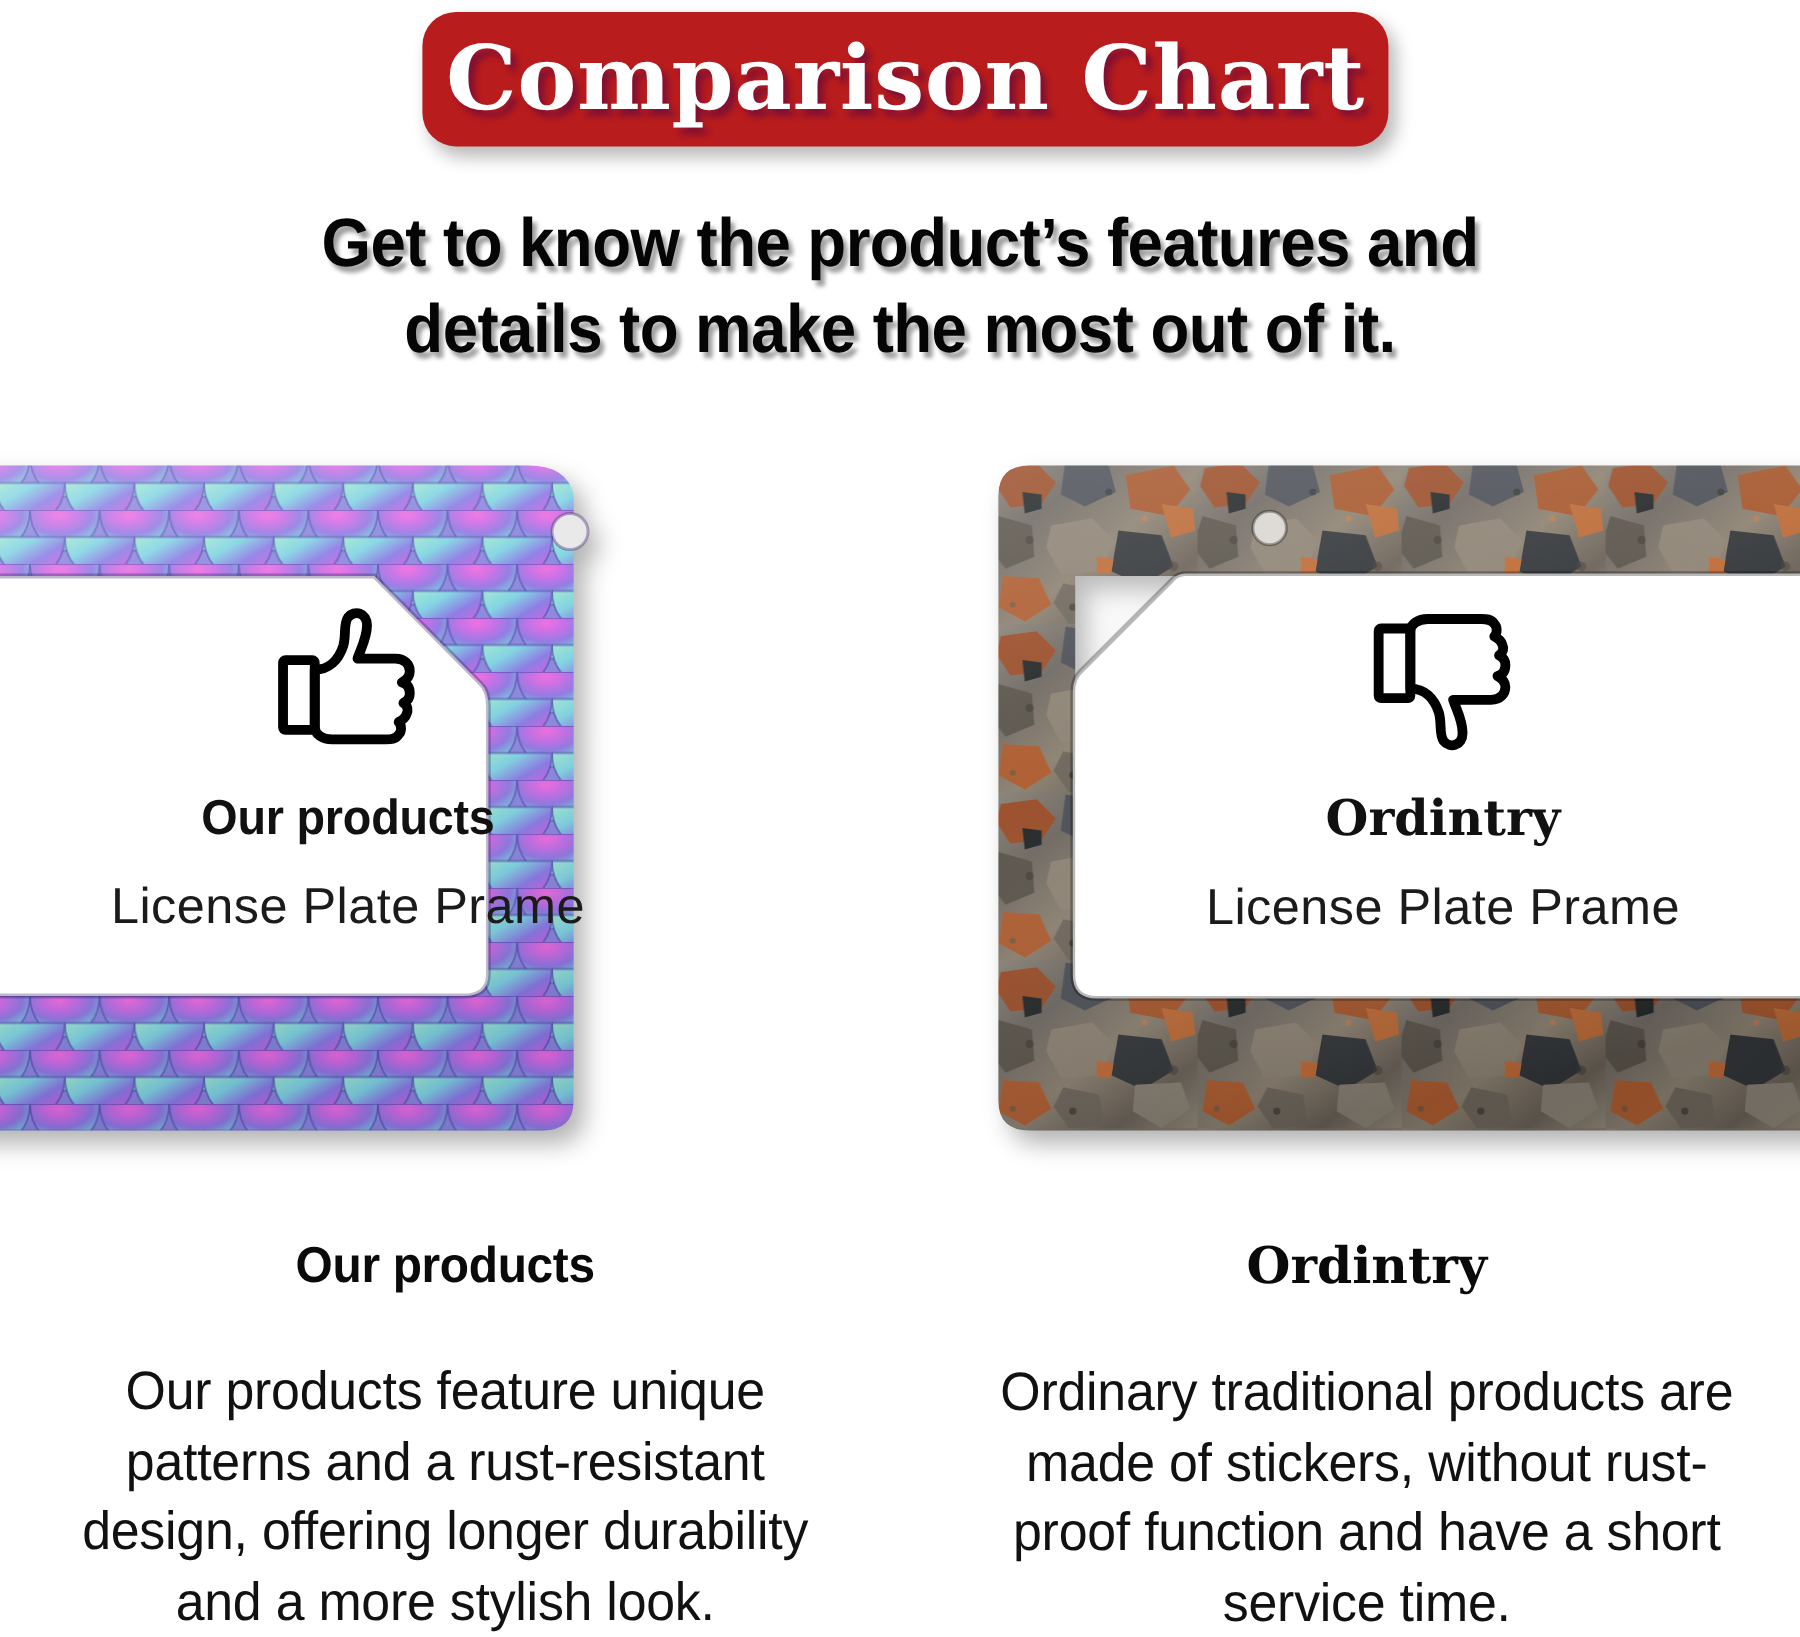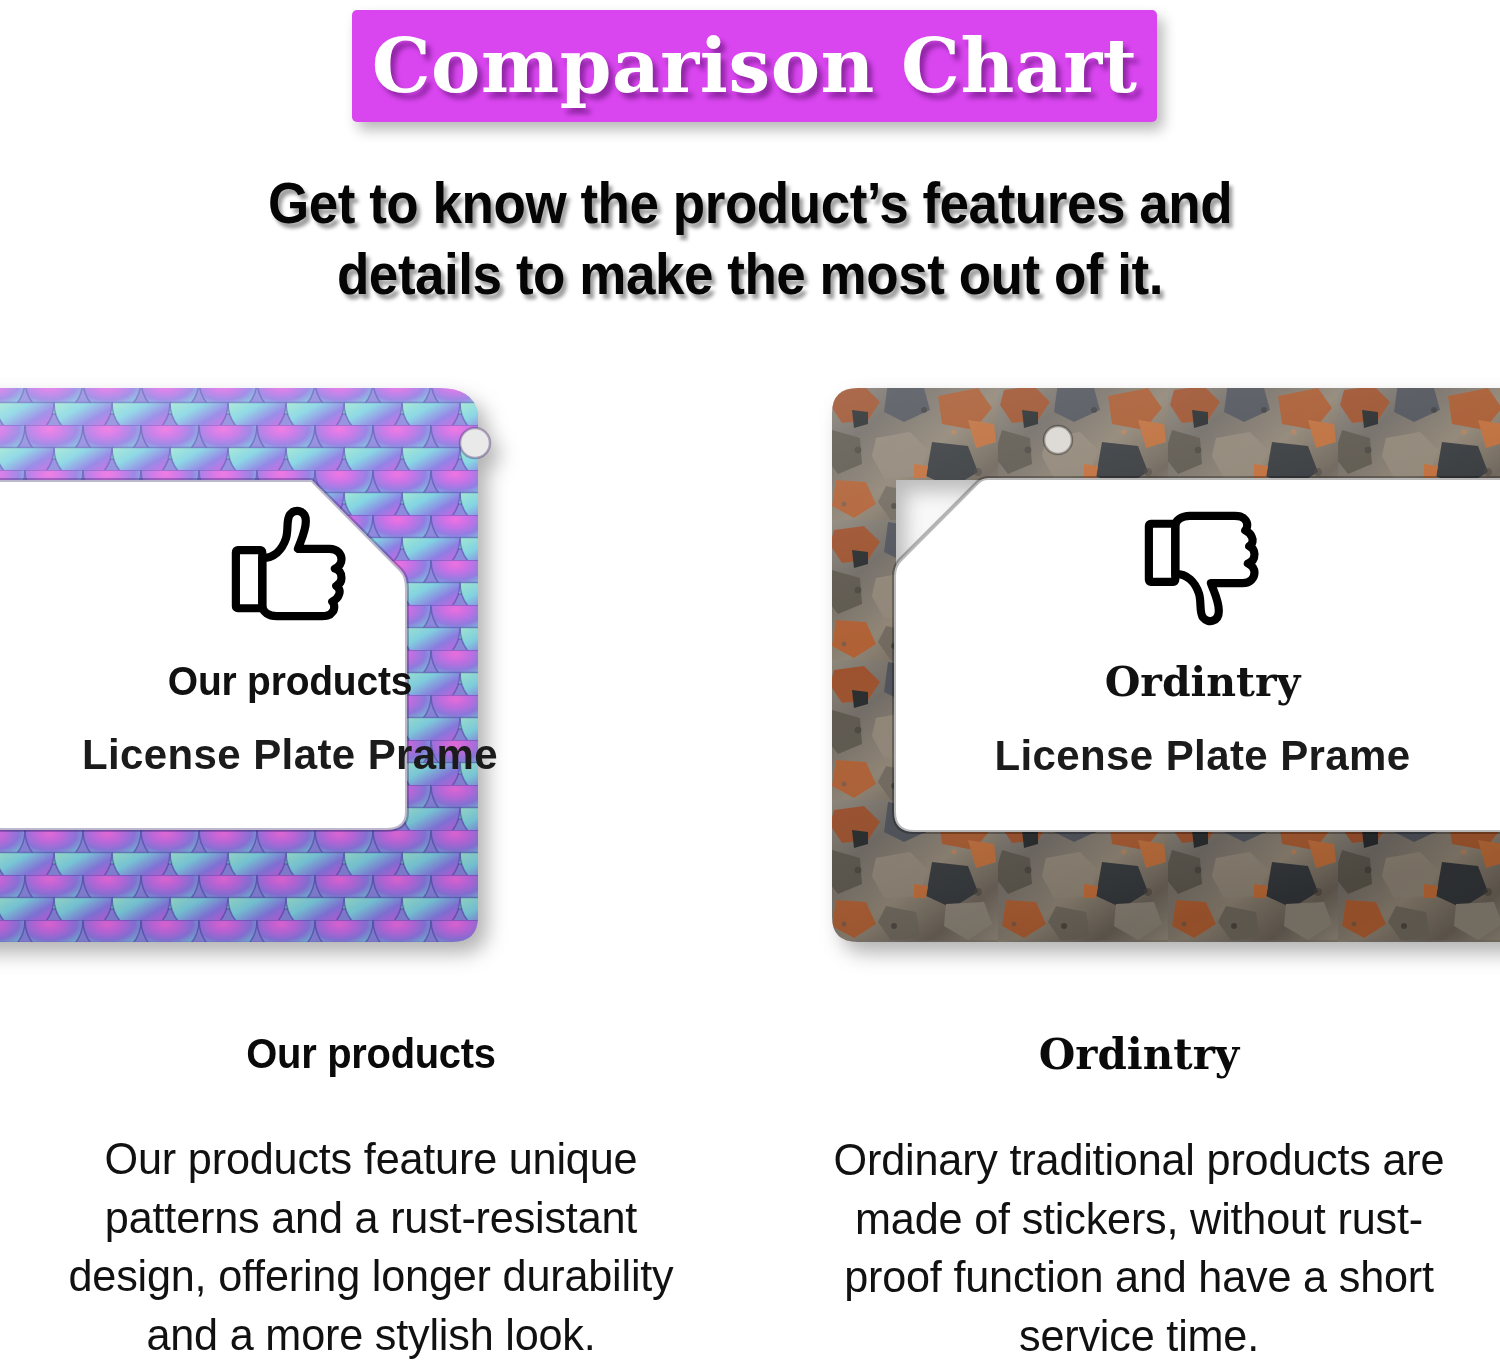--- a/index.html
+++ b/index.html
@@ -16,22 +16,22 @@
     -webkit-font-smoothing: antialiased;
   }
 
   
   #banner {
     position: absolute;
     left: 352px;
     top: 10px;
     width: 805px;
     height: 112px;
-    background: #d946ef;
-    border-radius: 5px;
+    background: #b91c1c;
+    border-radius: 28px;
     box-shadow: 6px 8px 14px rgba(0,0,0,0.28);
     display: flex;
     align-items: center;
     justify-content: center;
   }
   #banner-title {
     color: #ffffff;
     font-family: "DejaVu Serif", "Liberation Serif", serif;
     font-weight: bold;
     font-size: 74px;
@@ -88,21 +88,21 @@
   }
   .cap-title.serif {
     font-family: "DejaVu Serif", "Liberation Serif", serif;
     font-weight: bold;
     font-size: 41px;
     letter-spacing: 0;
     transform: none;
   }
   .cap-sub {
     font-family: "Liberation Sans", sans-serif;
-    font-weight: 700;
+    font-weight: 400;
     font-size: 42px;
     color: #1b1b1b;
     letter-spacing: 0.4px;
     margin-top: 26px;
   }
 
   .thumb-icon { display: block; }
 
   
   .bottom-col {

